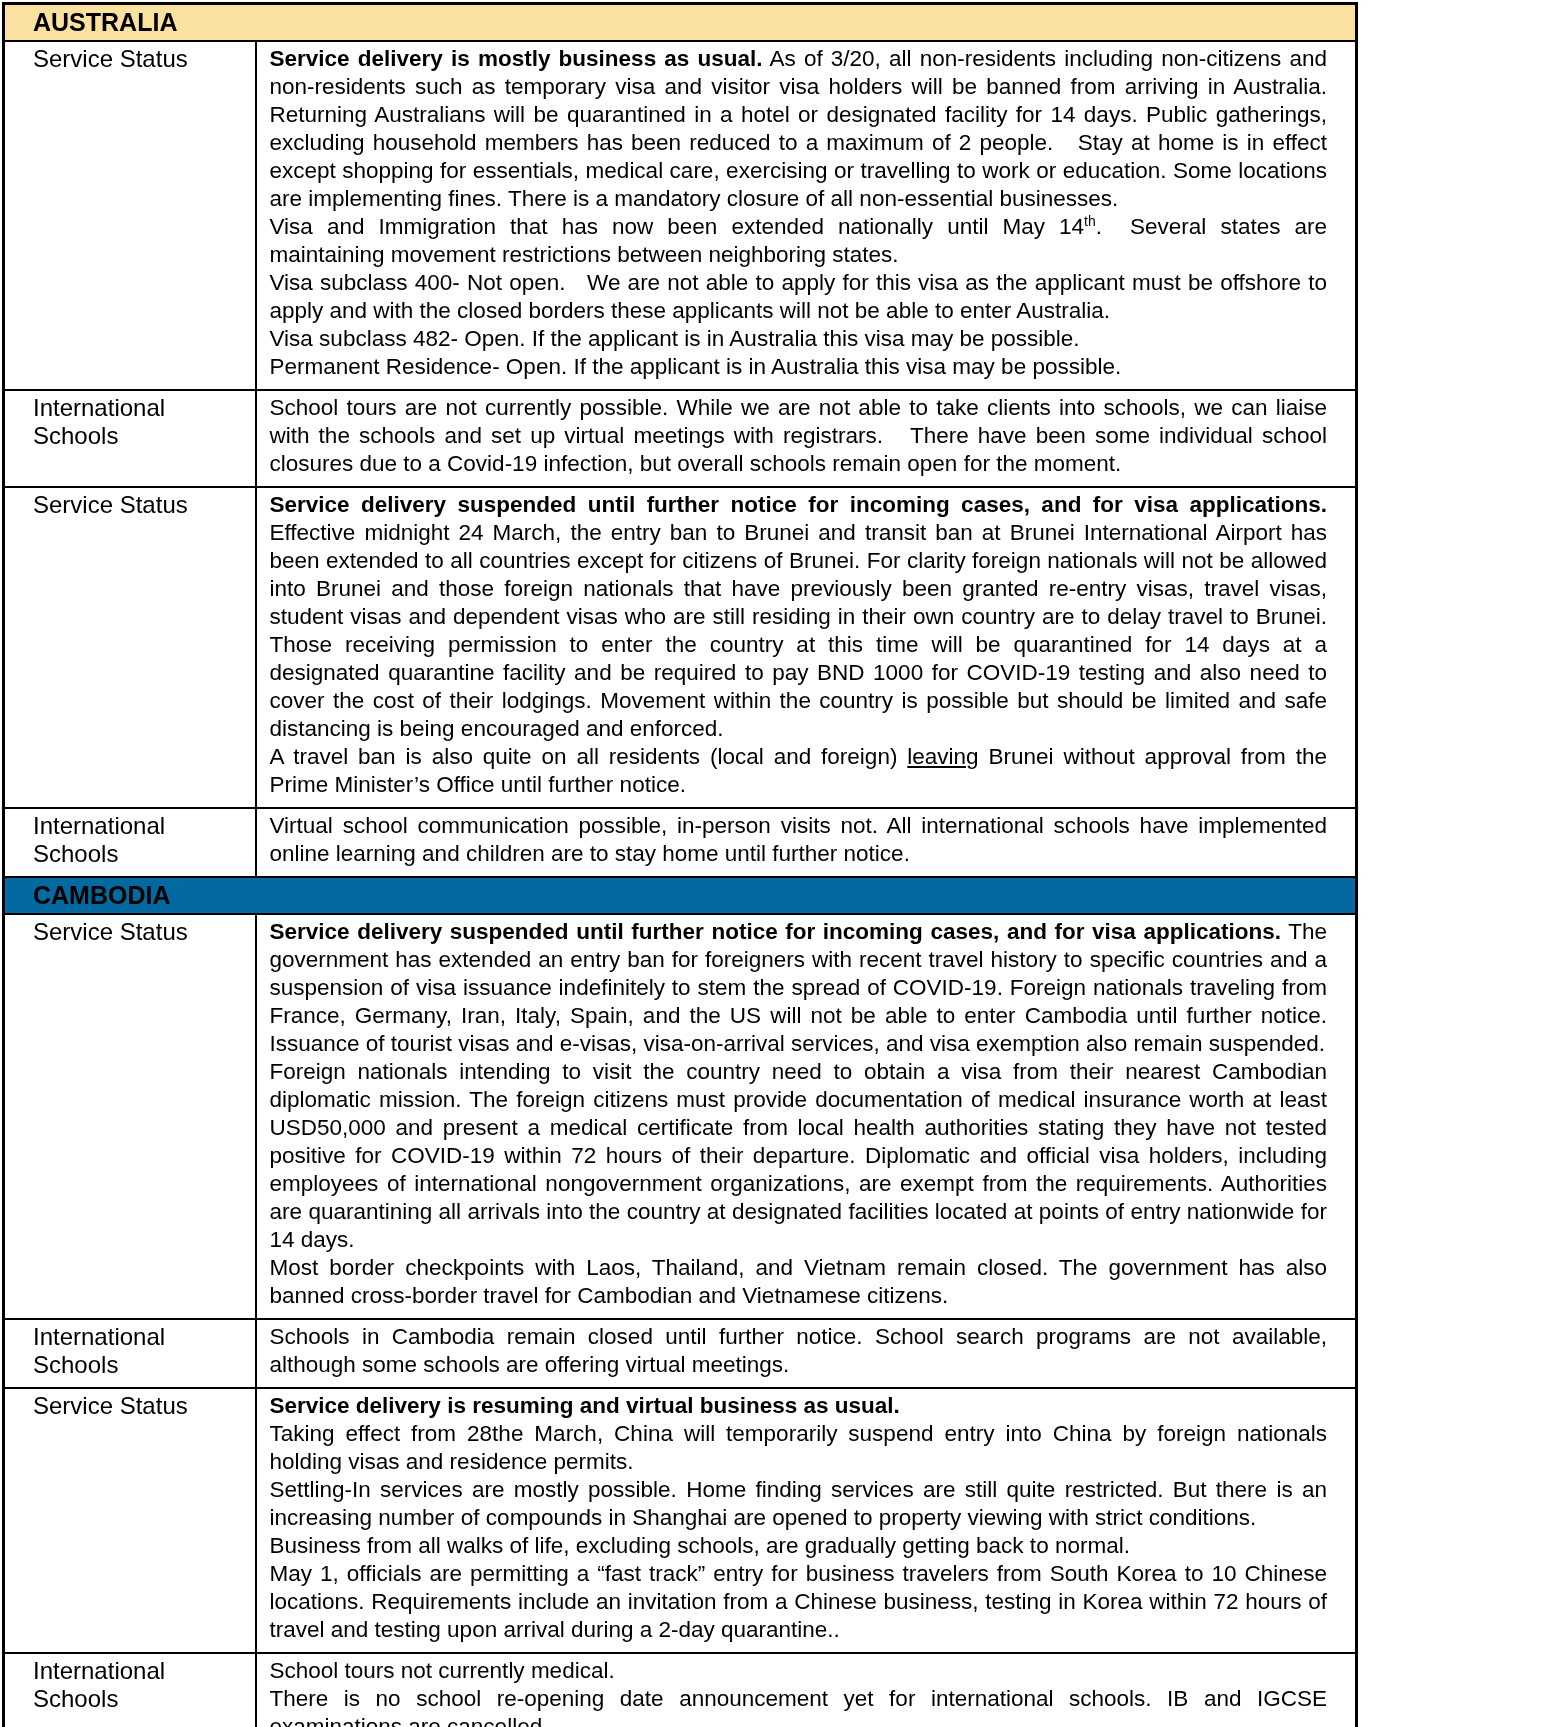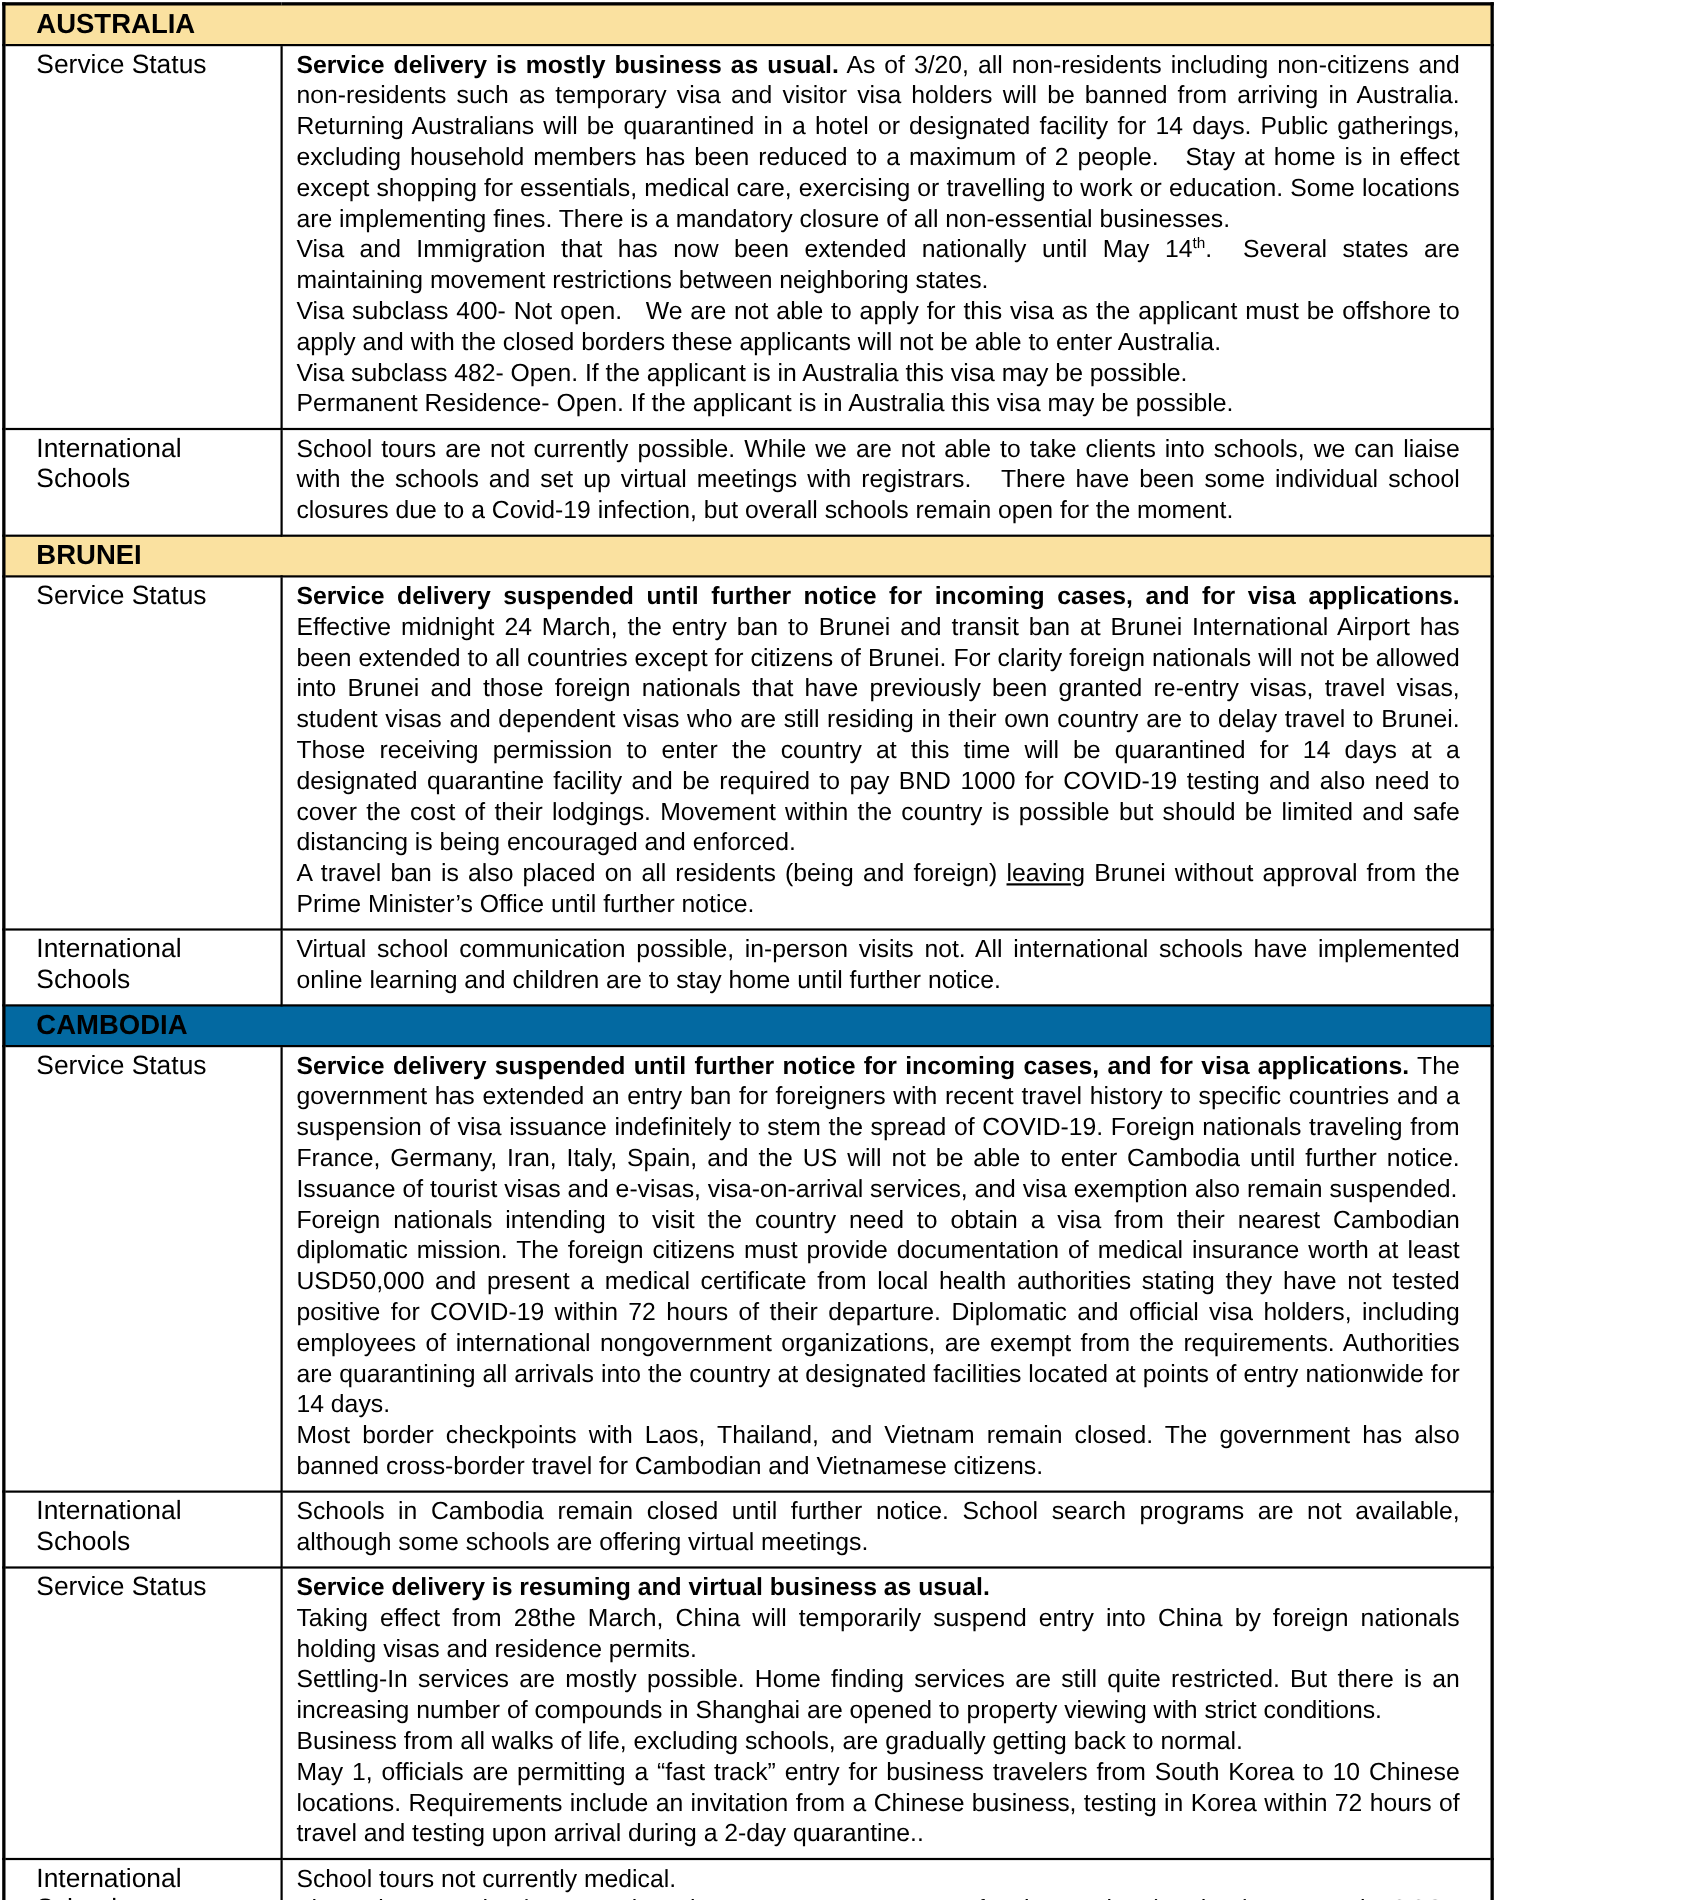--- a/index.html
+++ b/index.html
@@ -81,27 +81,24 @@
             <p><span class="">Permanent Residence- Open. If the applicant is in Australia this visa may be possible.</span></p>
           </td>
         </tr>
         <tr>
           <td class="label">International Schools</td>
           <td class="content">
             <p><span class="">School tours are not currently possible. While we are not able to take clients into schools, we can liaise with the schools and set up virtual meetings with registrars. &nbsp; There have been some individual school closures due to a Covid-19 infection, but overall schools remain open for the moment.</span></p>
           </td>
         </tr>
         <tr>
-          <td class="hdr" colspan="2" style="background: rgb(250, 225, 160);">BRUNEI</td>
-        </tr>
-        <tr>
           <td class="label">Service Status</td>
           <td class="content">
             <p><span class="b">Service delivery suspended until further notice for incoming cases, and for visa applications.</span><span class=""> Effective midnight 24 March, the entry ban to Brunei and transit ban at Brunei International Airport has been extended to all countries except for citizens of Brunei. For clarity foreign nationals will not be allowed into Brunei and those foreign nationals that have previously been granted re-entry visas, travel visas, student visas and dependent visas who are still residing in their own country are to delay travel to Brunei. Those receiving permission to enter the country at this time will be quarantined for 14 days at a designated quarantine facility and be required to pay BND 1000 for COVID-19 testing and also need to cover the cost of their lodgings. Movement within the country is possible but should be limited and safe distancing is being encouraged and enforced.</span></p>
-            <p><span class="">A travel ban is also placed on all residents (being and foreign) </span><span class=" u">leaving</span><span class=""> Brunei without approval from the Prime Minister’s Office until further notice.</span></p>
+            <p><span class="">A travel ban is also quite on all residents (local and foreign) </span><span class=" u">leaving</span><span class=""> Brunei without approval from the Prime Minister’s Office until further notice.</span></p>
           </td>
         </tr>
         <tr>
           <td class="label">International Schools</td>
           <td class="content">
             <p><span class="">Virtual school communication possible, in-person visits not. All international schools have implemented online learning and children are to stay home until further notice.</span></p>
           </td>
         </tr>
         <tr>
           <td class="hdr" colspan="2" style="background: #0369a1;">CAMBODIA</td>

